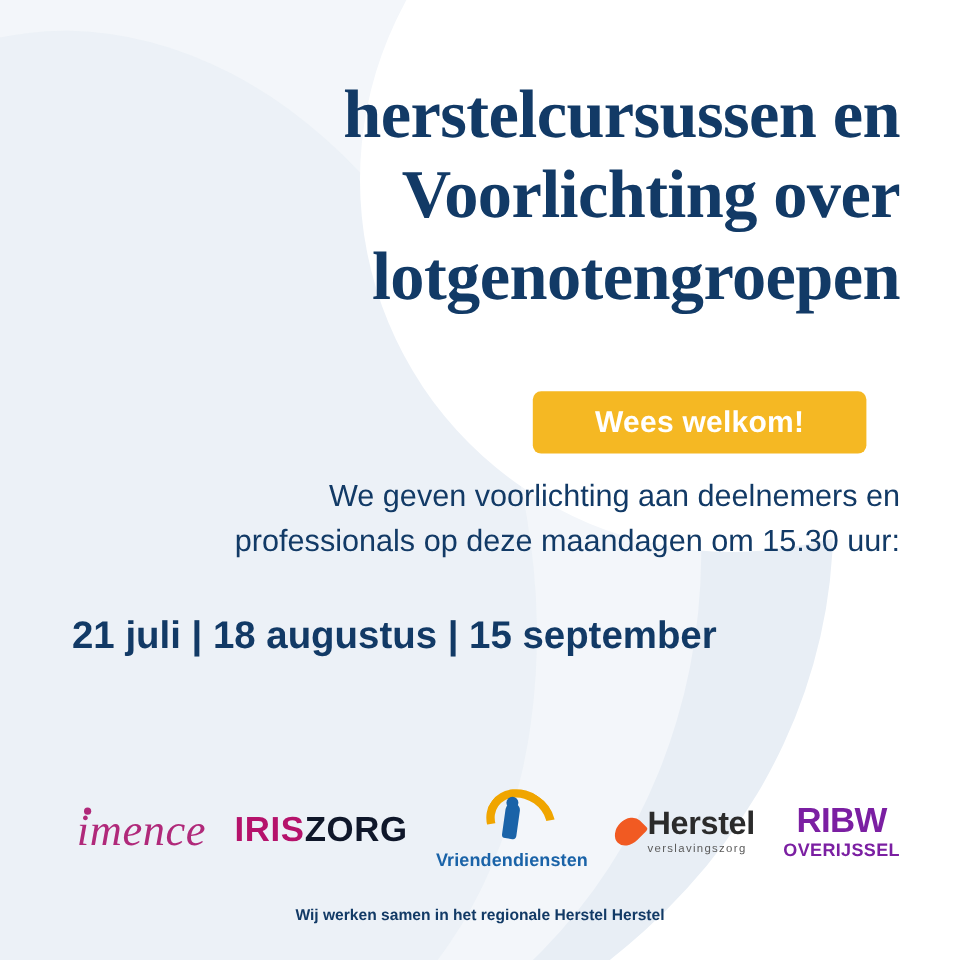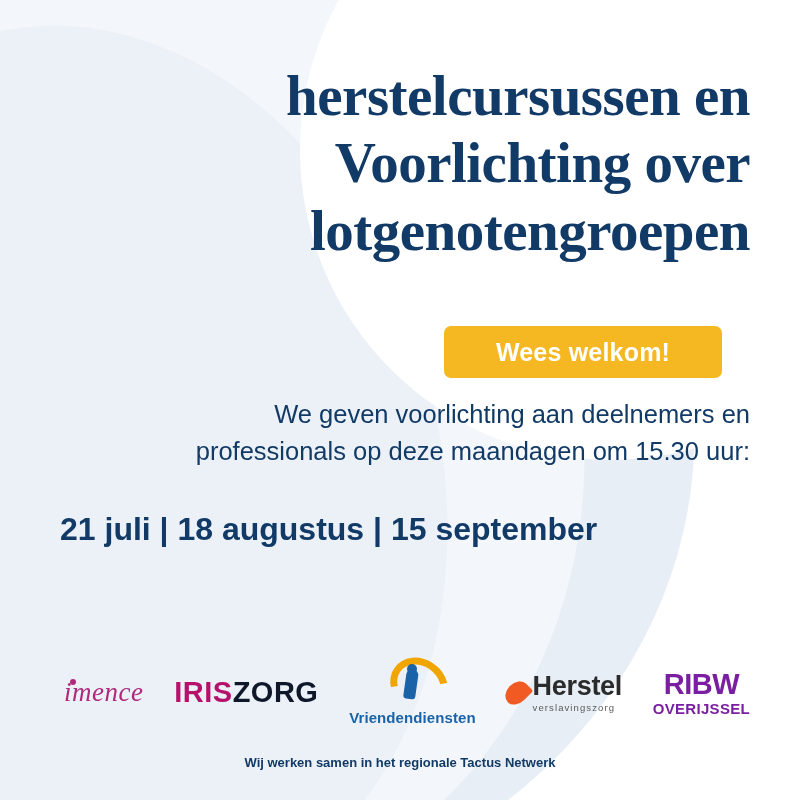--- a/index.html
+++ b/index.html
@@ -143,21 +143,21 @@
     height: 95px;
     display: flex;
     align-items: center;
     justify-content: space-between;
   }
   .logo { display: flex; align-items: center; justify-content: center; }
 
   
   .logo-dimence {
     font-family: "Liberation Serif", serif;
-    font-size: 27px;
+    font-size: 37px;
     font-style: italic;
     color: #b0297a;
     letter-spacing: 0.5px;
     position: relative;
     padding-left: 4px;
   }
   .logo-dimence .dot {
     position: absolute;
     left: 10px;
     top: 2px;
@@ -315,16 +315,16 @@
         </div>
       </div>
 
       <div class="logo logo-ribw">
         <span class="r1">RIBW</span>
         <span class="r2">OVERIJSSEL</span>
       </div>
 
     </div>
 
-    <div class="footer">Wij werken samen in het regionale Tactus Netwerk</div>
+    <div class="footer">Wij werken samen in het regionale Herstel Herstel</div>
 
   </div>
 </div>
 
 </body></html>

